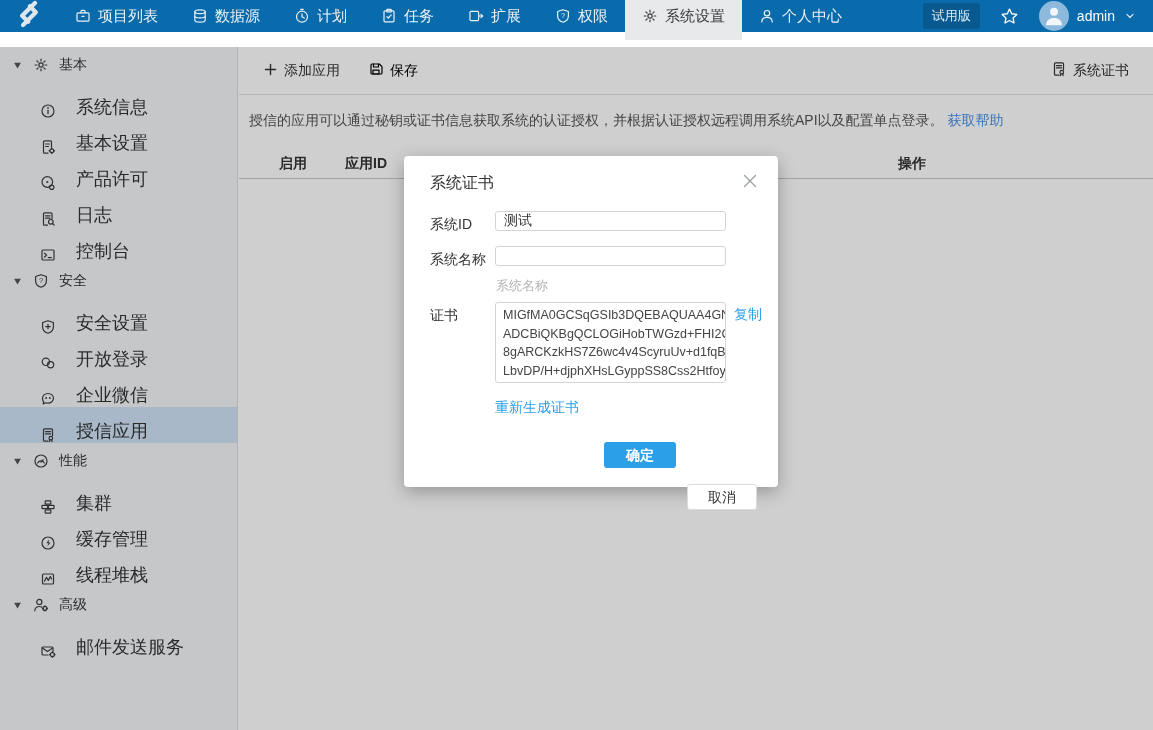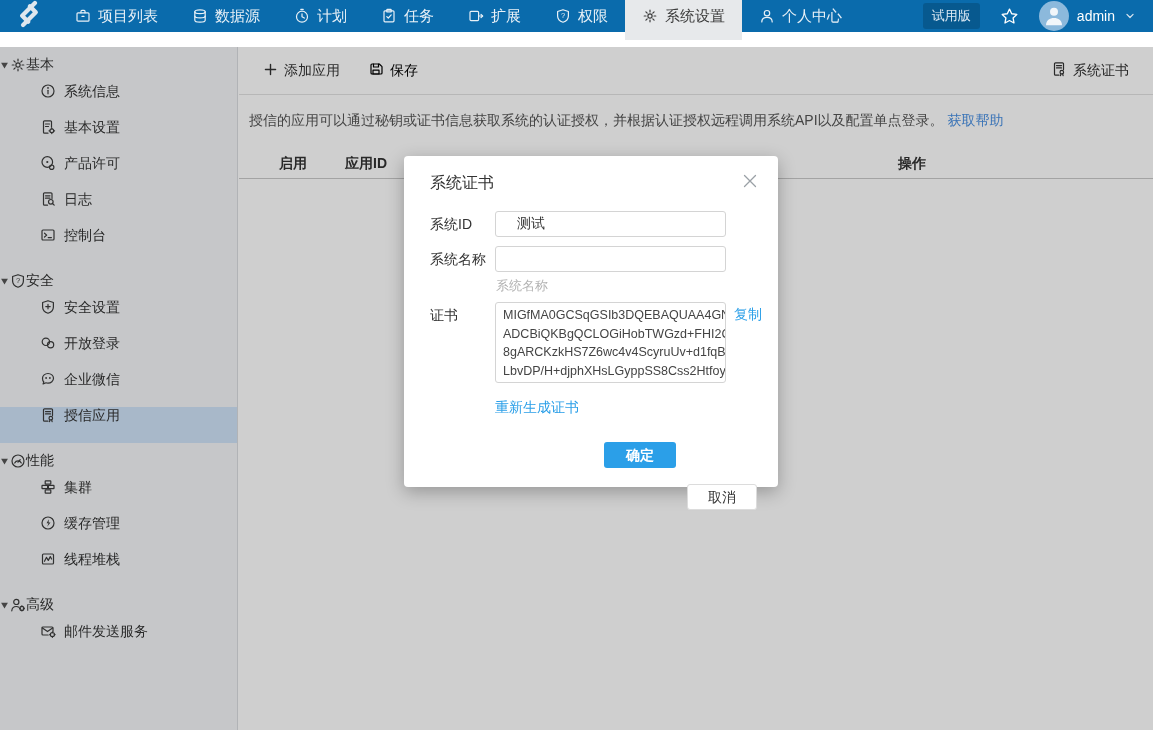--- a/index.html
+++ b/index.html
@@ -14,23 +14,23 @@
   .nav-item .ni { display:flex; }
   .nav-right { margin-left:auto; display:flex; align-items:center; gap:20px; padding-right:16px; }
   .trial-badge { background:var(--badge_bg); color:#ddeaf4; font-size:13px; padding:4px 9px; border-radius:3px; }
   .star-wrap { display:flex; color:#fff; }
   .user-menu { display:flex; align-items:center; gap:8px; color:#fff; font-size:14px; cursor:pointer; }
   .avatar { width:30px; height:30px; border-radius:50%; background:var(--avatar_bg); display:flex; align-items:center; justify-content:center; overflow:hidden; }
   .chev { display:flex; color:#d7e4ee; }
 
   
   .sidebar { position:absolute; top:47px; left:0; width:238px; bottom:0; background:var(--sidebar_bg); border-right:1px solid #dadde0; }
-  .group-header { height:36px; display:flex; align-items:center; gap:0; font-size:14px; color:#333; cursor:pointer; }
+  .group-header { height:36px; display:flex; align-items:center; gap:10px; padding-left:13px; font-size:14px; color:#333; cursor:pointer; }
   .group-header .caret { display:flex; width:10px; color:#555; }
-  .side-item { height:36px; display:flex; align-items:flex-start; gap:8px; padding-left:40px; font-size:14px; color:#333; cursor:pointer; }
+  .side-item { height:36px; display:flex; align-items:flex-end; gap:20px; padding-left:40px; font-size:18px; color:#333; cursor:pointer; }
   .side-item.selected { background:var(--sidebar_selected_bg); }
   .sicon { display:flex; color:#3d3d3d; }
 
   
   .main { position:absolute; top:47px; left:239px; right:0; bottom:0; background:#fff; }
   .toolbar { height:48px; border-bottom:1px solid #e2e2e2; display:flex; align-items:center; gap:28px; padding:0 24px; }
   .tool-btn { display:flex; align-items:center; gap:6px; font-size:14px; color:#333; cursor:pointer; }
   .tool-btn.disabled { color:#000000; cursor:default; }
   .tool-right { margin-left:auto; }
   .desc { height:54px; padding:17px 0 0 10px; font-size:14px; color:#555; }
@@ -39,21 +39,21 @@
   .th-enable { margin-left:40px; }
   .th-appid { margin-left:38px; }
   .th-op { position:absolute; left:659px; }
 
   
   .overlay { position:absolute; top:47px; left:0; right:0; bottom:0; background:var(--overlay); z-index:40; }
   .modal { position:absolute; left:404px; top:156px; width:374px; height:331px; background:#fff; border-radius:4px; box-shadow:0 5px 18px rgba(0,0,0,.28); z-index:50; color:#333; }
   .m-title { position:absolute; left:26px; top:17px; font-size:16px; color:#333; }
   .m-close { position:absolute; right:20px; top:17px; width:16px; height:16px; color:#9aa0a6; cursor:pointer; display:flex; }
   .m-label { position:absolute; left:26px; height:26px; line-height:26px; font-size:14px; color:#333; }
-  .m-input { position:absolute; left:91px; width:231px; height:26px; border:1px solid #d4d4d4; border-radius:3px; padding:0 21px; font-size:14px; color:#333; font-family:inherit; outline:none; background:#fff; }
+  .m-input { position:absolute; left:91px; width:231px; height:20px; border:1px solid #d4d4d4; border-radius:3px; padding:0 8px; font-size:14px; color:#333; font-family:inherit; outline:none; background:#fff; }
   .m-hint { position:absolute; left:92px; top:121px; font-size:13px; color:#b3b3b3; }
   .cert-box { position:absolute; left:91px; top:146px; width:231px; height:81px; border:1px solid #d4d4d4; border-radius:3px; padding:3px 7px; font-size:12.5px; line-height:18.5px; color:#444; overflow:hidden; cursor:text; }
   .cert-box div { white-space:nowrap; }
   .m-link { position:absolute; color:var(--accent); font-size:14px; cursor:pointer; text-decoration:none;text-align:center; }
   .copy-link { left:330px; top:150px; }
   .regen-link { left:91px; top:243px; }
   .btn { position:absolute; top:286px; height:26px; border-radius:3px; font-size:14px; text-align:center; line-height:26px; cursor:pointer; }
   .btn-ok { left:200px; width:72px; background:var(--accent); color:#fff; font-weight:bold; }
   .btn-cancel { left:283px; width:70px; background:#fff; border:1px solid #dcdcdc; color:#333; line-height:24px;margin-top:42px; }
 </style>

